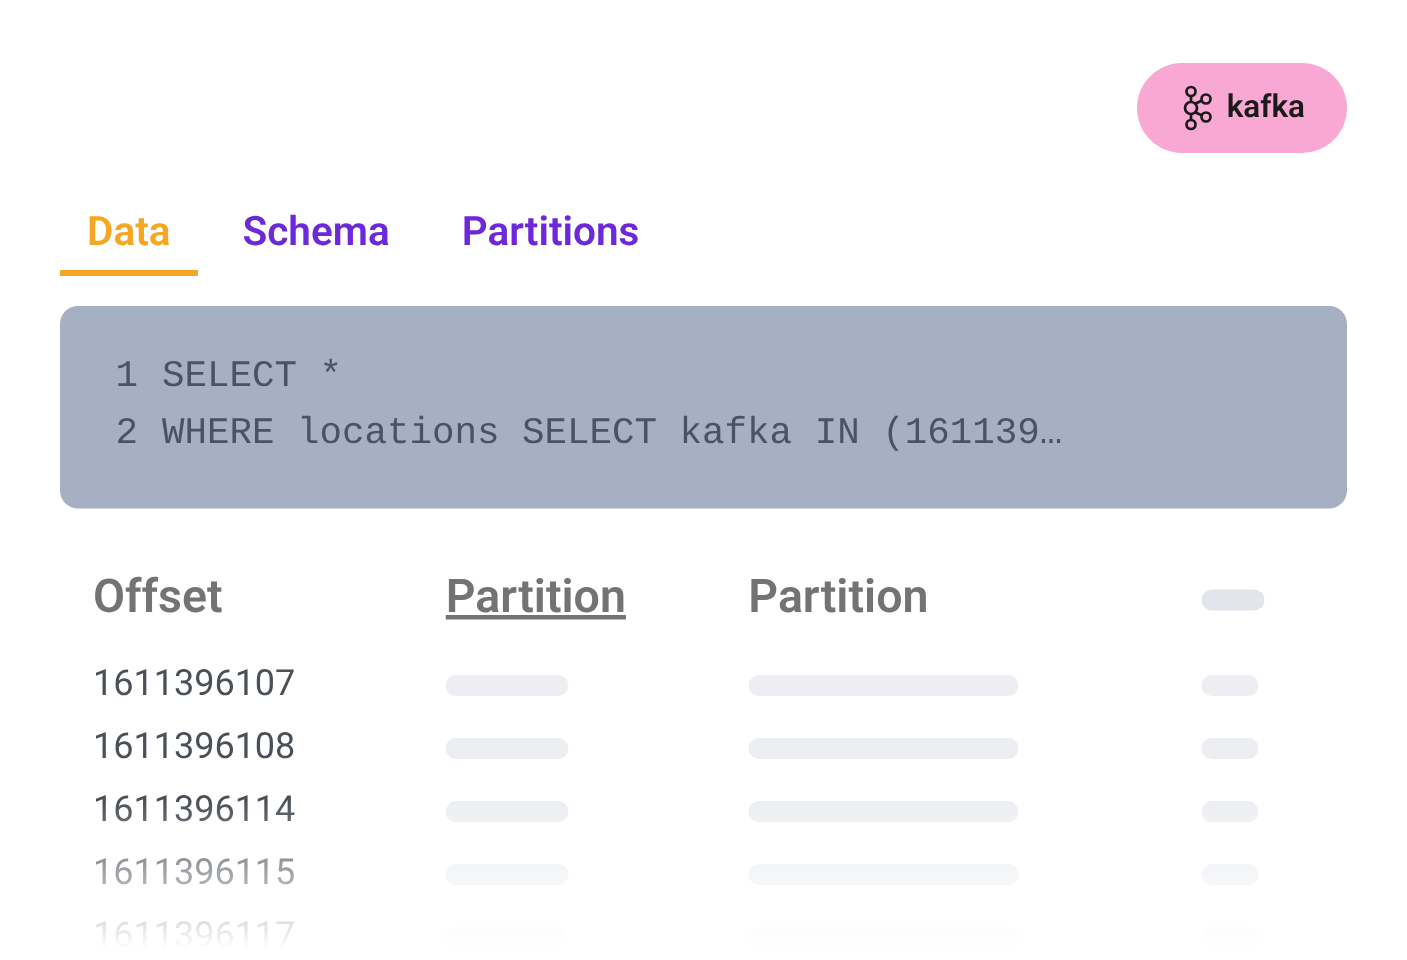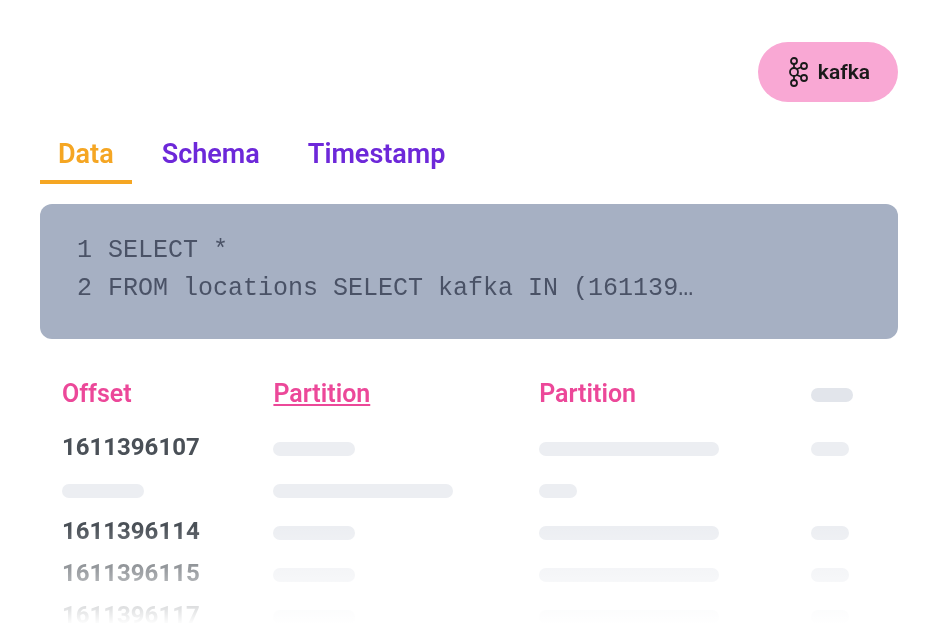--- a/index.html
+++ b/index.html
@@ -127,39 +127,38 @@
       display: table;
       width: 100%;
     }
     
     .thead {
       display: table-row;
     }
     
     .th {
       display: table-cell;
-      font-size: 25px;
+      font-size: 31px;
       font-weight: 600;
-      color: #ec4899;
+      color: #737373;
       padding-bottom: 18px;
       padding-right: 30px;
     }
     
     .th-skel {
       display: inline-block;
       width: 42px;
       height: 14px;
       background: #e2e5eb;
       border-radius: 8px;
       vertical-align: middle;
     }
     
     .trow {
       display: table-row;
-      font-weight: bold;
     }
     
     .td {
       display: table-cell;
       font-size: 24px;
       color: #4a5057;
       padding: 7px 30px 7px 0;
       vertical-align: middle;
     }
     
@@ -230,51 +229,52 @@
           <line x1="11" y1="19" x2="15.5" y2="21" stroke="#1a1a1a" stroke-width="1.8"></line>
         </svg>
       </span>
       <span>kafka</span>
     </div>
   </div>
 
   <div class="tabs">
     <div class="tab active">Data</div>
     <div class="tab">Schema</div>
-    <div class="tab">Timestamp</div>
+    <div class="tab">Partitions</div>
   </div>
 
   <div class="query-box">
     <div class="query-line">
       <span class="line-num">1</span>
       <span class="query-content"><span class="kw">SELECT</span><span> *</span></span>
     </div>
     <div class="query-line">
       <span class="line-num">2</span>
-      <span class="query-content"><span class="kw">FROM</span><span> locations </span><span class="kw">SELECT</span><span> kafka </span><span class="kw">IN</span><span> (161139…</span></span>
+      <span class="query-content"><span class="kw">WHERE</span><span> locations </span><span class="kw">SELECT</span><span> kafka </span><span class="kw">IN</span><span> (161139…</span></span>
     </div>
   </div>
 
   <div class="table-wrap">
     <div class="table">
       <div class="thead">
         <div class="th col-offset">Offset</div>
         <div class="th col-partition">Partition</div>
         <div class="th col-timestamp">Partition</div>
         <div class="th col-extra"><span class="th-skel"></span></div>
       </div>
 
       <div class="trow">
         <div class="td td-offset">1611396107</div>
         <div class="td td-partition"><span class="skel partition"></span></div>
         <div class="td td-timestamp"><span class="skel timestamp"></span></div>
         <div class="td"><span class="skel extra"></span></div>
       </div>
 
       <div class="trow">
+        <div class="td td-offset">1611396108</div>
         <div class="td td-partition"><span class="skel partition"></span></div>
         <div class="td td-timestamp"><span class="skel timestamp"></span></div>
         <div class="td"><span class="skel extra"></span></div>
       </div>
 
       <div class="trow">
         <div class="td td-offset">1611396114</div>
         <div class="td td-partition"><span class="skel partition"></span></div>
         <div class="td td-timestamp"><span class="skel timestamp"></span></div>
         <div class="td"><span class="skel extra"></span></div>

